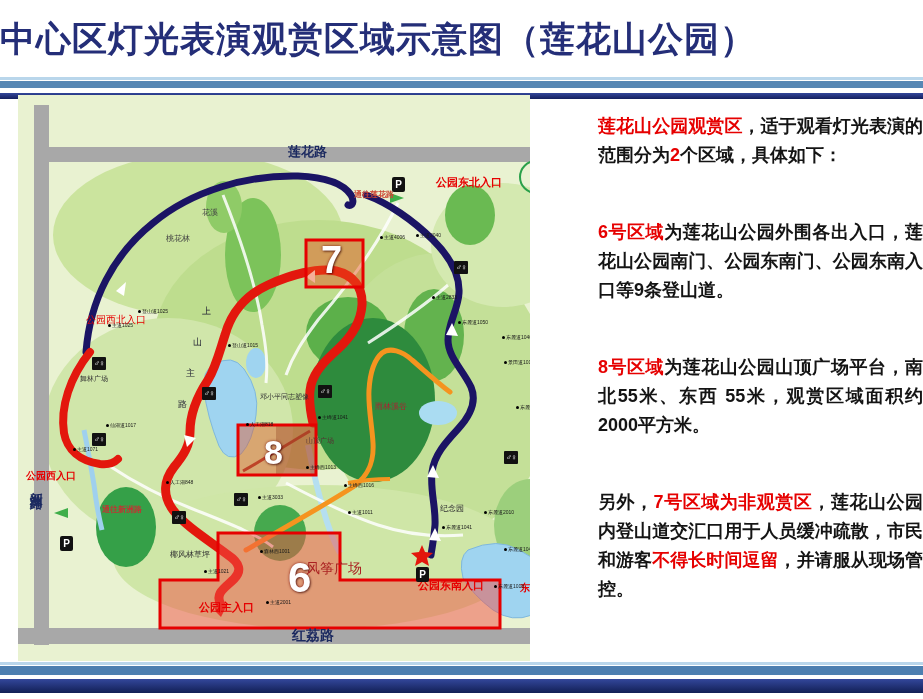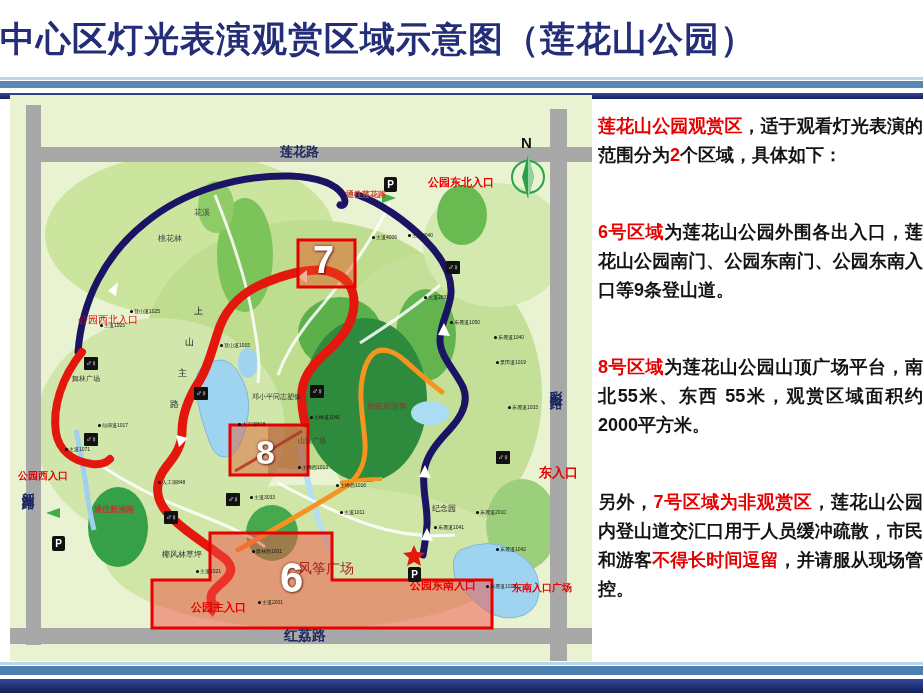--- a/index.html
+++ b/index.html
@@ -8,21 +8,21 @@
   
   #title{position:absolute;left:0;top:16px;width:750px;text-align:center;
          font-size:35px;font-weight:bold;color:#242e78;letter-spacing:1px;white-space:nowrap;}
   .hr1{position:absolute;left:0;width:923px;height:3px;background:#b9d6eb;}
   .hr2{position:absolute;left:0;width:923px;height:7px;background:#5787b4;}
   .hr3{position:absolute;left:0;width:923px;height:6px;background:linear-gradient(#33479b,#141f5e);}
   .fr1{position:absolute;left:0;width:923px;height:3px;background:#b9d6eb;}
   .fr2{position:absolute;left:0;width:923px;height:9px;background:#4d7fb0;}
   .fr3{position:absolute;left:0;width:923px;height:14px;background:linear-gradient(#33479b,#121f55);}
   
-  #map{position:absolute;left:10px;top:95px;width:582px;height:566px;background:#e9f2d1;overflow:hidden;}
+  #map{position:absolute;left:18px;top:95px;width:512px;height:566px;background:#e9f2d1;overflow:hidden;}
   #map svg{position:absolute;left:0;top:0;}
   .maplabel{position:absolute;white-space:nowrap;line-height:1.05;transform-origin:0 0;}
   .maplabel.vert{writing-mode:vertical-rl;text-orientation:upright;letter-spacing:3px;}
   .marker{position:absolute;font-size:5px;color:#1a1a1a;white-space:nowrap;line-height:1;}
   .marker .dot{display:inline-block;width:3px;height:3px;background:#000;border-radius:50%;
                vertical-align:middle;margin-right:1px;}
   .icoP{position:absolute;width:13px;height:15px;background:#111;color:#fff;border-radius:2px;
         font-size:10px;font-weight:bold;text-align:center;line-height:15px;}
   .icoWC{position:absolute;width:14px;height:13px;background:#111;color:#fff;border-radius:1px;
         font-size:8px;text-align:center;line-height:13px;letter-spacing:-1px;}
@@ -133,21 +133,21 @@
         <div class="maplabel" style="left: 8px; top: 376px; font-size: 10px; color: rgb(230, 0, 0); font-weight: bold;">公园西入口</div>
         <div class="maplabel" style="left: 52px; top: 411px; font-size: 8px; color: rgb(194, 51, 51); font-weight: bold; margin-left: 32px;">通往新洲路</div>
         <div class="maplabel" style="left: 181px; top: 507px; font-size: 11px; color: rgb(230, 0, 0); font-weight: bold;">公园主入口</div>
         <div class="maplabel" style="left: 400px; top: 485px; font-size: 11px; color: rgb(230, 0, 0); font-weight: bold;">公园东南入口</div>
         <div class="maplabel" style="left: 502px; top: 488px; font-size: 10px; color: rgb(230, 0, 0); font-weight: bold;">东南入口广场</div>
         <div class="maplabel" style="left: 529px; top: 371px; font-size: 13px; color: rgb(230, 0, 0); font-weight: bold;">东入口</div>
         <div class="maplabel" style="left: 184px; top: 114px; font-size: 8px; color: rgb(68, 68, 68);">花溪</div>
         <div class="maplabel" style="left: 148px; top: 140px; font-size: 8px; color: rgb(68, 68, 68);">桃花林</div>
         <div class="maplabel" style="left: 242px; top: 298px; font-size: 7px; color: rgb(51, 51, 51);">邓小平同志塑像</div>
         <div class="maplabel" style="left: 288px; top: 342px; font-size: 7px; color: rgb(85, 51, 51);">山顶广场</div>
-        <div class="maplabel" style="left: 357px; top: 308px; font-size: 8px; color: rgb(170, 34, 51);">市民和游客</div>
+        <div class="maplabel" style="left: 357px; top: 308px; font-size: 8px; color: rgb(170, 34, 51);">雨林溪谷</div>
         <div class="maplabel" style="left: 422px; top: 410px; font-size: 8px; color: rgb(51, 51, 51);">纪念园</div>
         <div class="maplabel" style="left: 152px; top: 456px; font-size: 8px; color: rgb(51, 51, 51);">椰风林草坪</div>
         <div class="maplabel" style="left: 288px; top: 466px; font-size: 14px; color: rgb(170, 34, 34);">风筝广场</div>
         <div class="maplabel" style="left: 62px; top: 280px; font-size: 7px; color: rgb(51, 51, 51);">舞林广场</div>
         <div class="maplabel" style="left: 184px; top: 212px; font-size: 9px; color: rgb(34, 34, 51);">上</div>
         <div class="maplabel" style="left: 175px; top: 243px; font-size: 9px; color: rgb(34, 34, 51);">山</div>
         <div class="maplabel" style="left: 168px; top: 274px; font-size: 9px; color: rgb(34, 34, 51);">主</div>
         <div class="maplabel" style="left: 160px; top: 305px; font-size: 9px; color: rgb(34, 34, 51);">路</div>
         <div class="marker" style="left: 90px; top: 228px;"><span class="dot"></span>主道1025</div>
         <div class="marker" style="left: 120px; top: 214px;"><span class="dot"></span>登山道1025</div>

